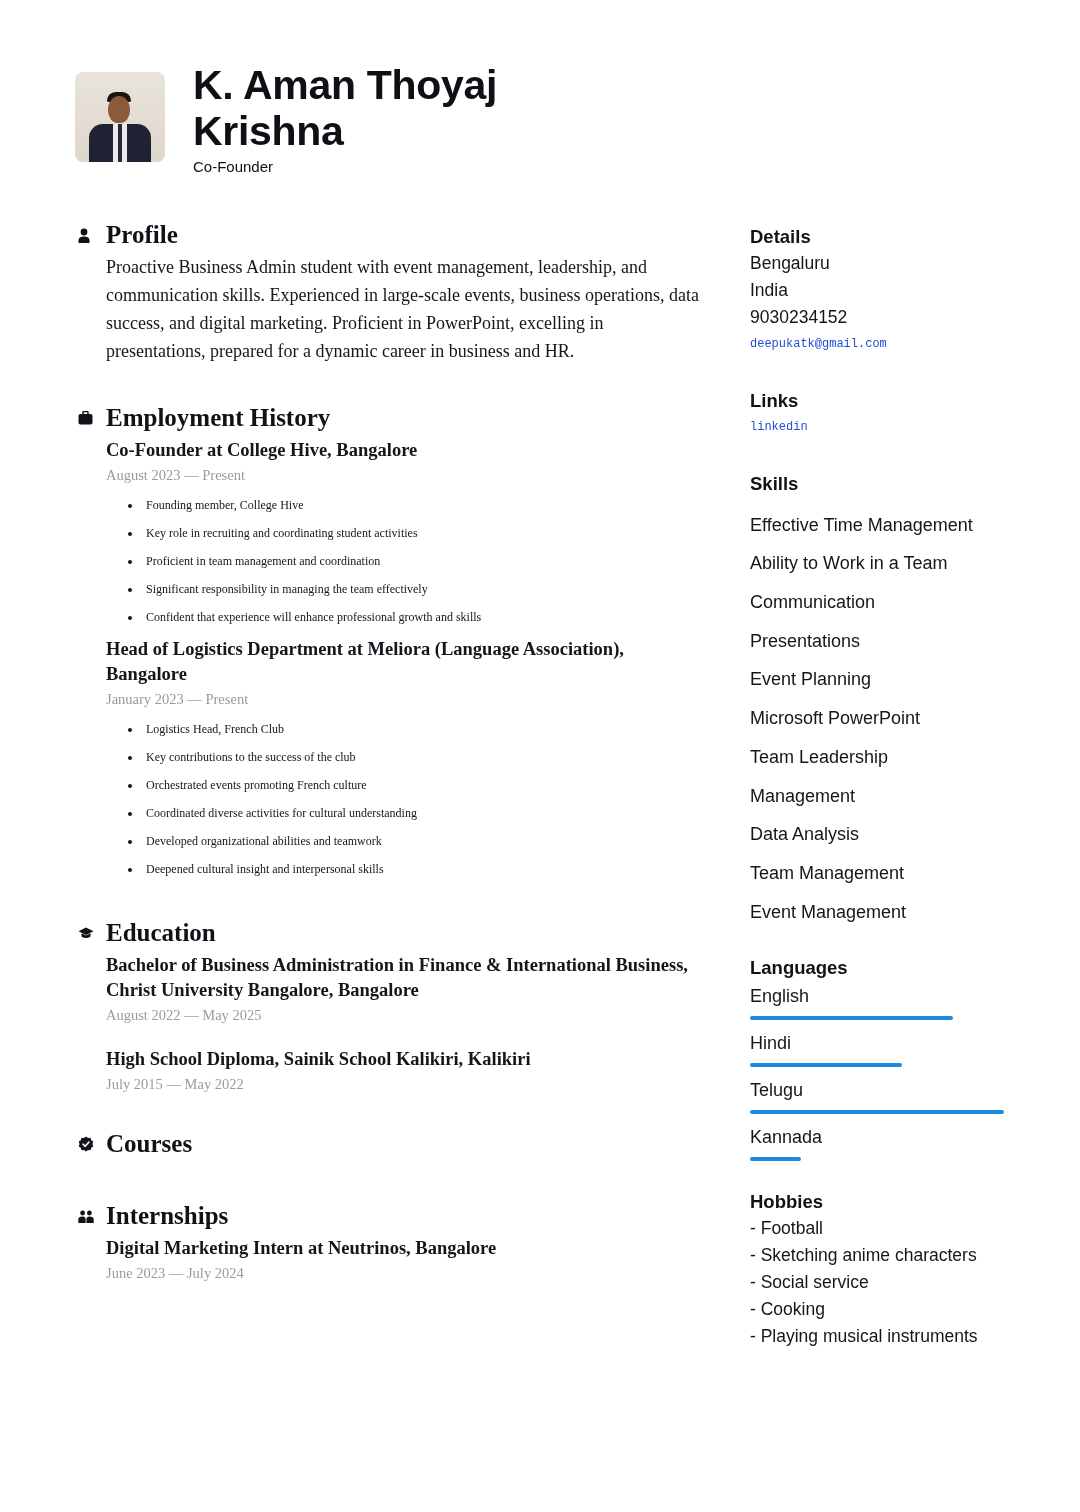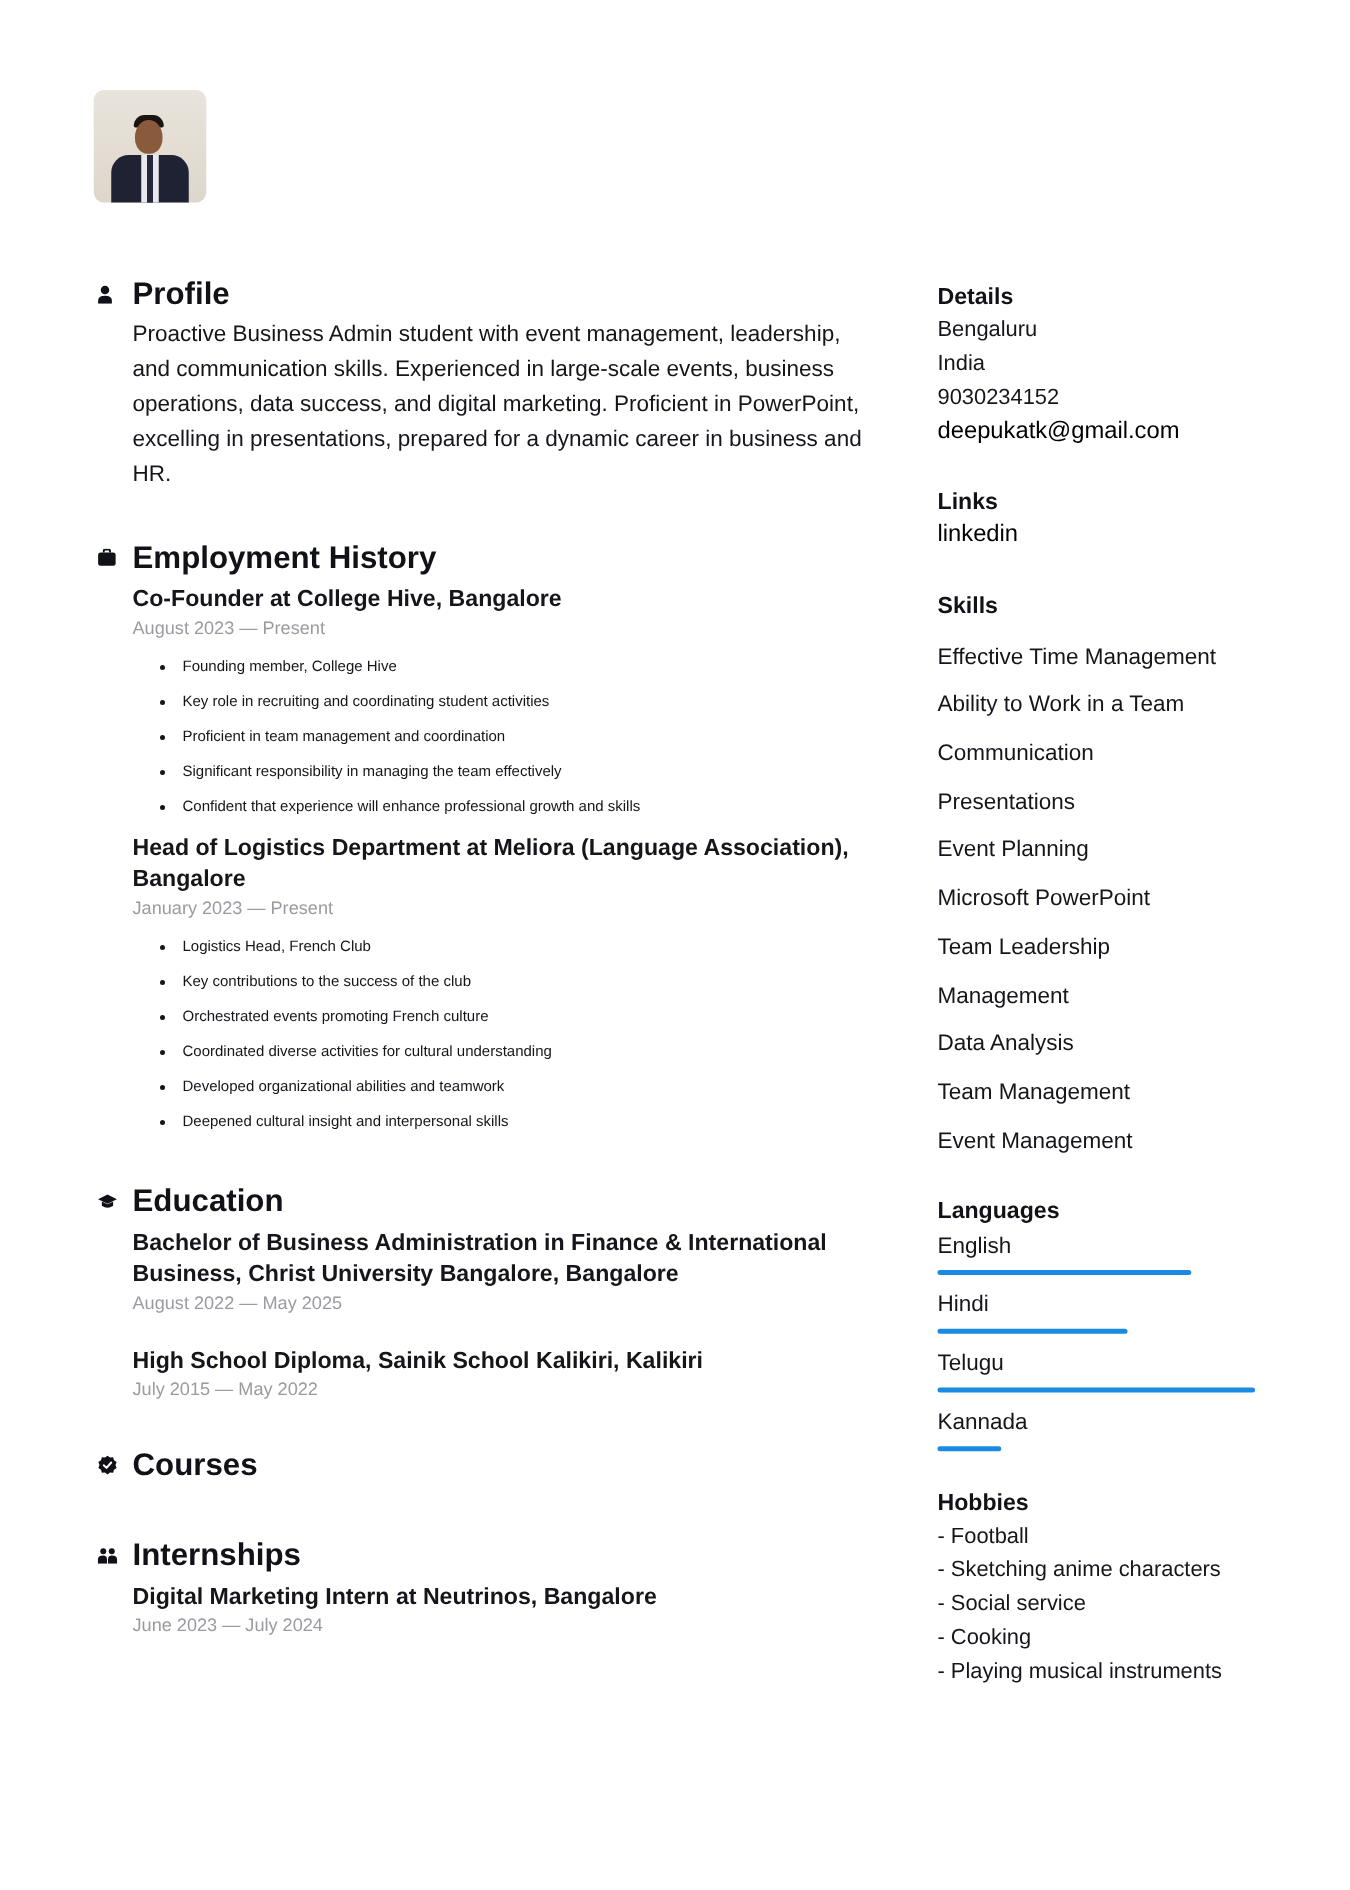--- a/index.html
+++ b/index.html
@@ -37,57 +37,64 @@
   }
   .name-block { margin-left: 28px; }
   .name {
     font-size: 41px; font-weight: 700; line-height: 46px; color: #0f1016;
     width: 340px; letter-spacing: -0.3px;
   }
   .role { font-size: 15px; margin-top: 4px; color: #111; }
 
   
   .left { position: absolute; left: 75px; top: 218px; width: 630px; }
-  .section { position: relative; padding-left: 31px; }
+  .section { position: relative; padding-left: 31px; font-family: Liberation Serif, serif; }
   .sec-head { display: flex; align-items: center; margin-left: -31px; height: 34px; }
   .sec-icon { width: 31px; height: 20px; display: flex; align-items: center; justify-content: flex-start; padding-left: 3px; }
   .sec-icon svg { display: block; }
   .sec-title { font-size: 25px; font-weight: 700; color: #111118; }
   .para { font-size: 18px; line-height: 28px; color: #15151c; margin-top: 1px; }
   .entry-title { font-size: 18.5px; font-weight: 700; line-height: 25px; color: #15151c; }
   .entry-date { font-size: 14.5px; color: #9a9aa2; margin-top: 2px; line-height: 20px; }
   .bullets { list-style: none; margin-top: 6px; margin-left: 22px; }
   .bullets li { position: relative; padding-left: 18px; font-size: 12px; line-height: 28px; color: #15151c; }
   .bullets li::before {
     content: ""; position: absolute; left: 0; top: 13px; width: 4px; height: 4px;
     border-radius: 50%; background: #15151c;
   }
 
   
   .right { position: absolute; left: 750px; top: 224px; width: 290px; }
   .r-head { font-size: 18.5px; font-weight: 700; color: #111118; line-height: 26px; }
   .r-line { font-size: 17.5px; line-height: 27px; color: #15151c; }
-  .r-link { font-size: 19px; line-height: 27px; color: #000000; text-decoration: none; display: block; }
+  .r-link { font-size: 12px; line-height: 27px; color: #1d4ed8; text-decoration: none; display: block; font-family: Liberation Mono, monospace; }
   .skill { font-size: 18px; line-height: 22px; color: #15151c; margin-top: 16.7px; }
   .skill:first-of-type { margin-top: 6px; }
   .lang-name { font-size: 18px; line-height: 22px; color: #15151c; margin-top: 12px; }
   .lang-bar { height: 4px; background: #1a8be0; border-radius: 2px; margin-top: 9px; }
   .hobby { font-size: 17.5px; line-height: 27.2px; color: #15151c; }
 </style>
 </head>
 <body>
 
 <div class="page">
 
   <div class="header">
     <div class="photo">
       <div class="hair"></div>
       <div class="head"></div>
       <div class="body"></div>
       <div class="shirt"></div>
+    </div>
+    <div class="name-block">
+      <div class="name">
+        <div>K. Aman Thoyaj</div>
+        <div>Krishna</div>
+      </div>
+      <div class="role">Co-Founder</div>
     </div>
   </div>
 
   <div class="left">
 
     <div class="section">
       <div class="sec-head">
         <span class="sec-icon">
           <svg width="12" height="15" viewBox="0 0 12 15">
               <circle cx="6" cy="4" r="3.4" fill="#111118"></circle>

